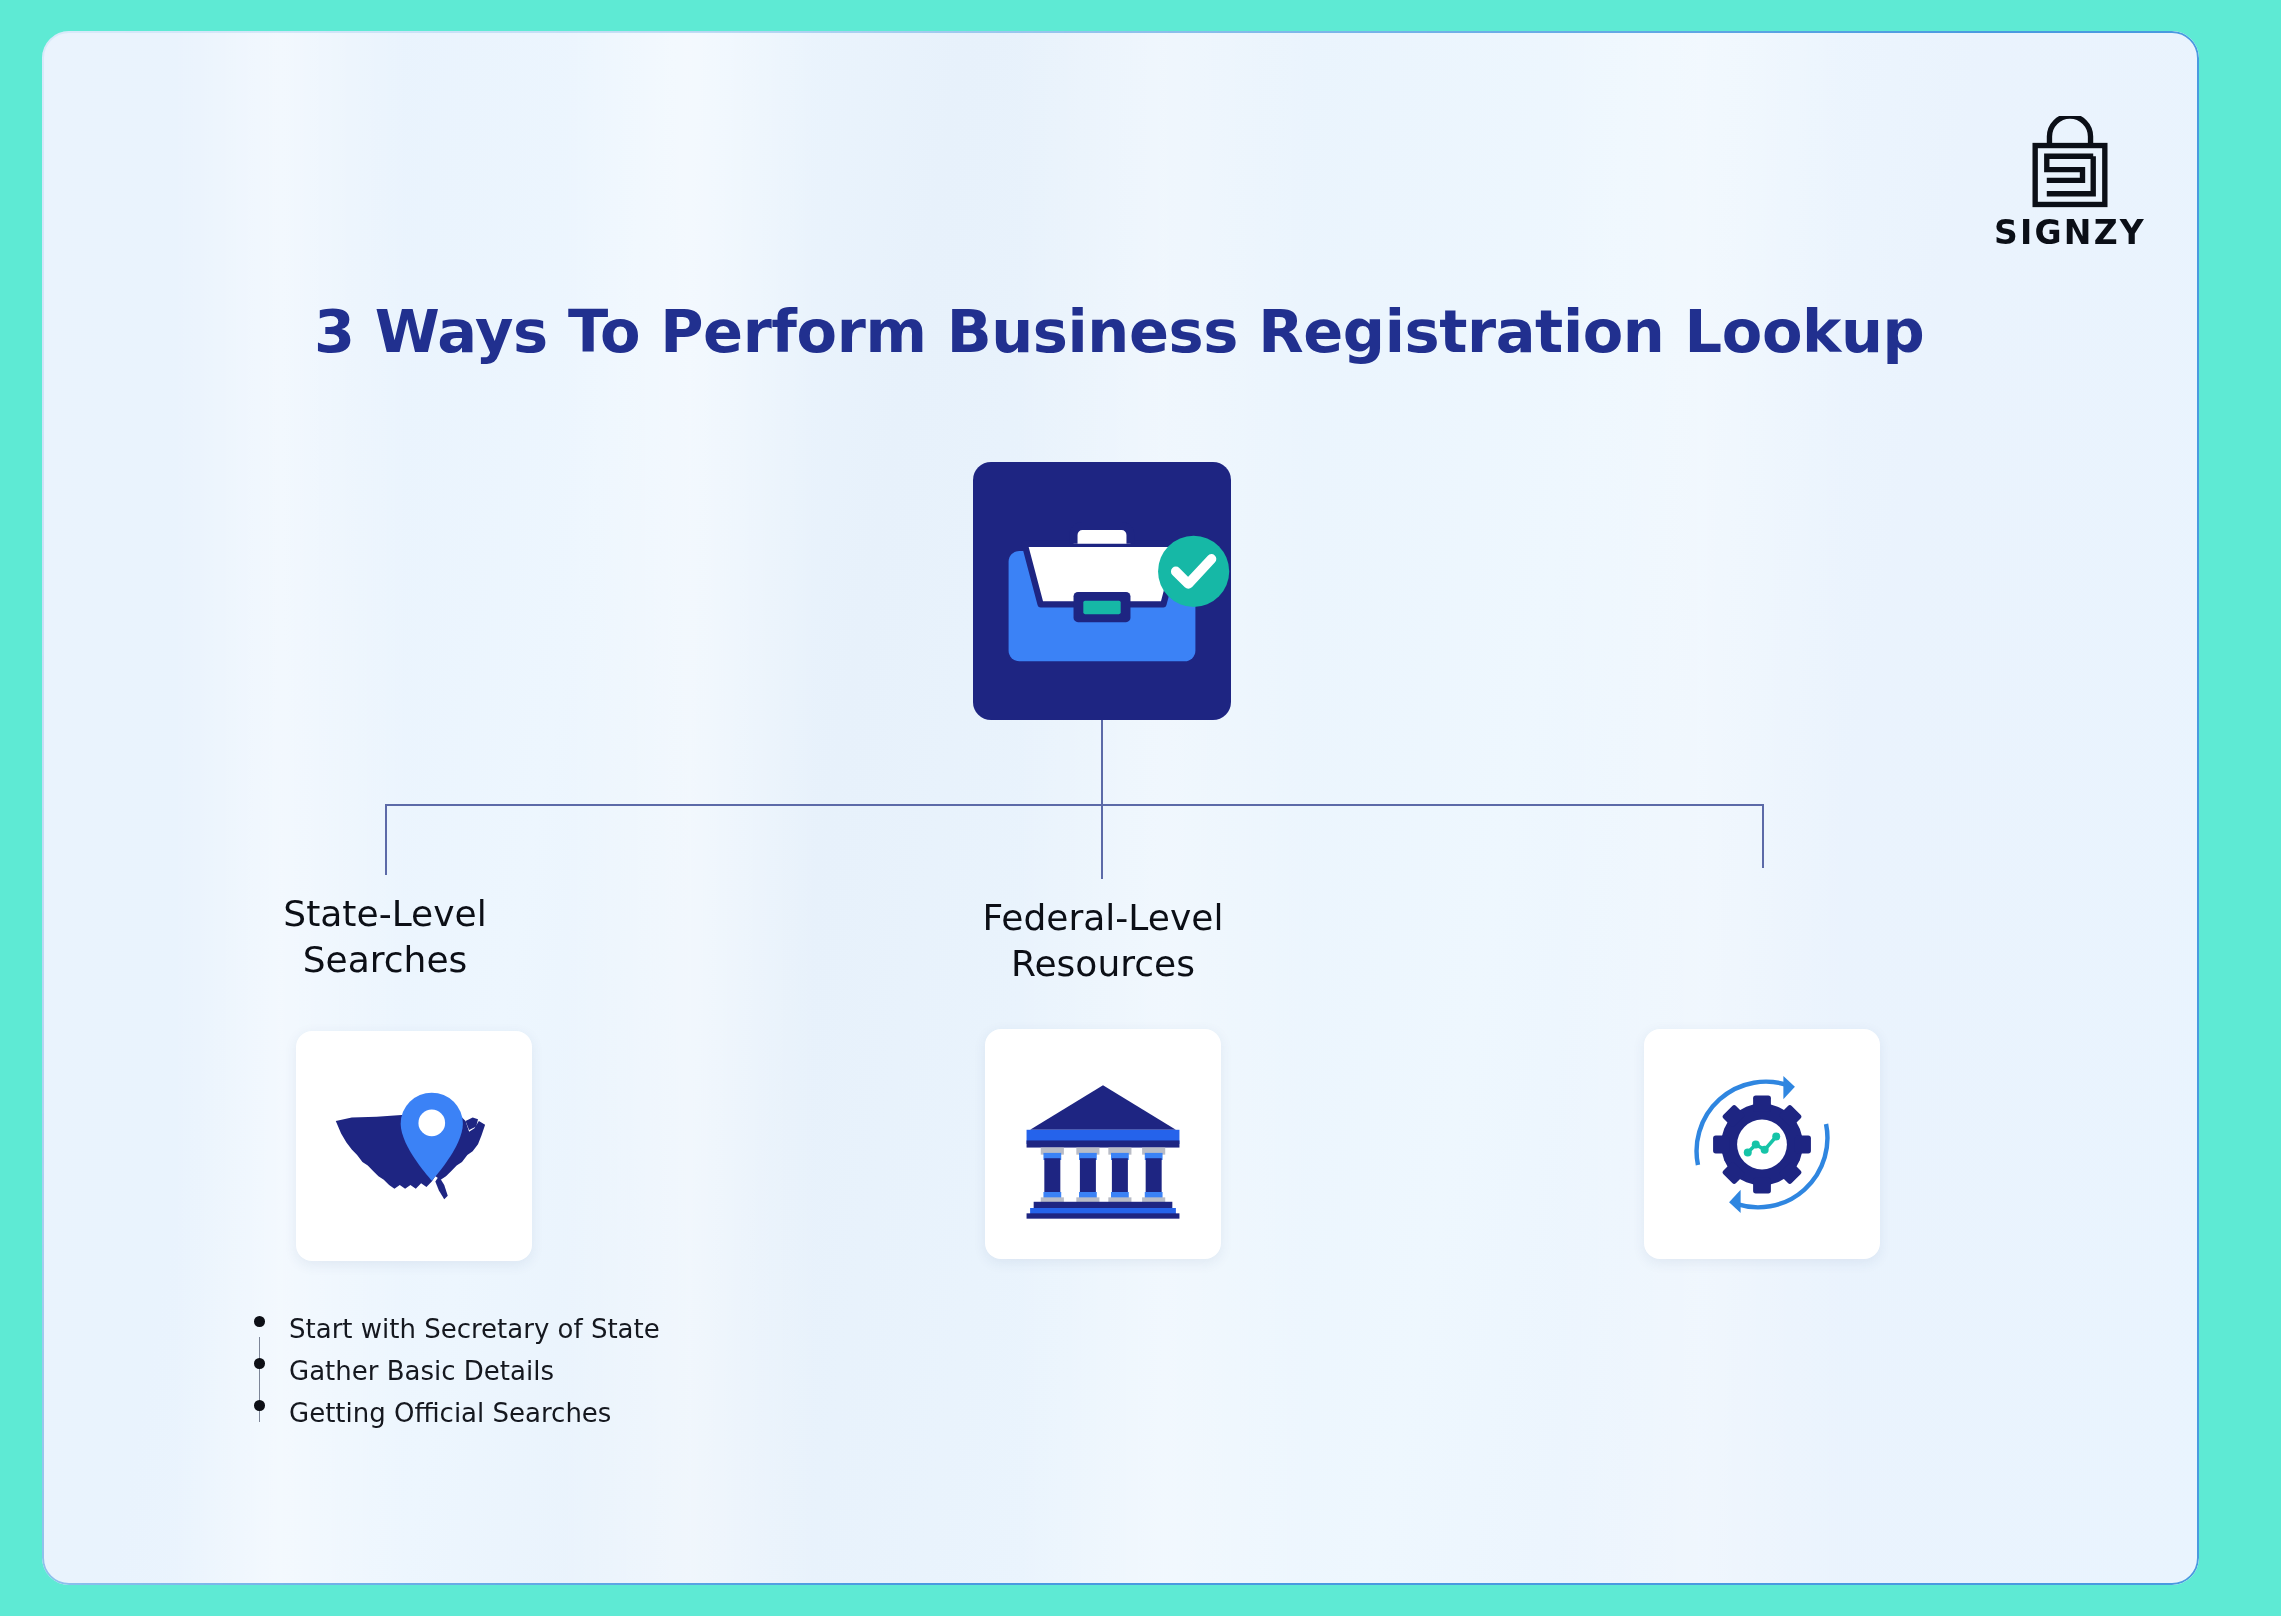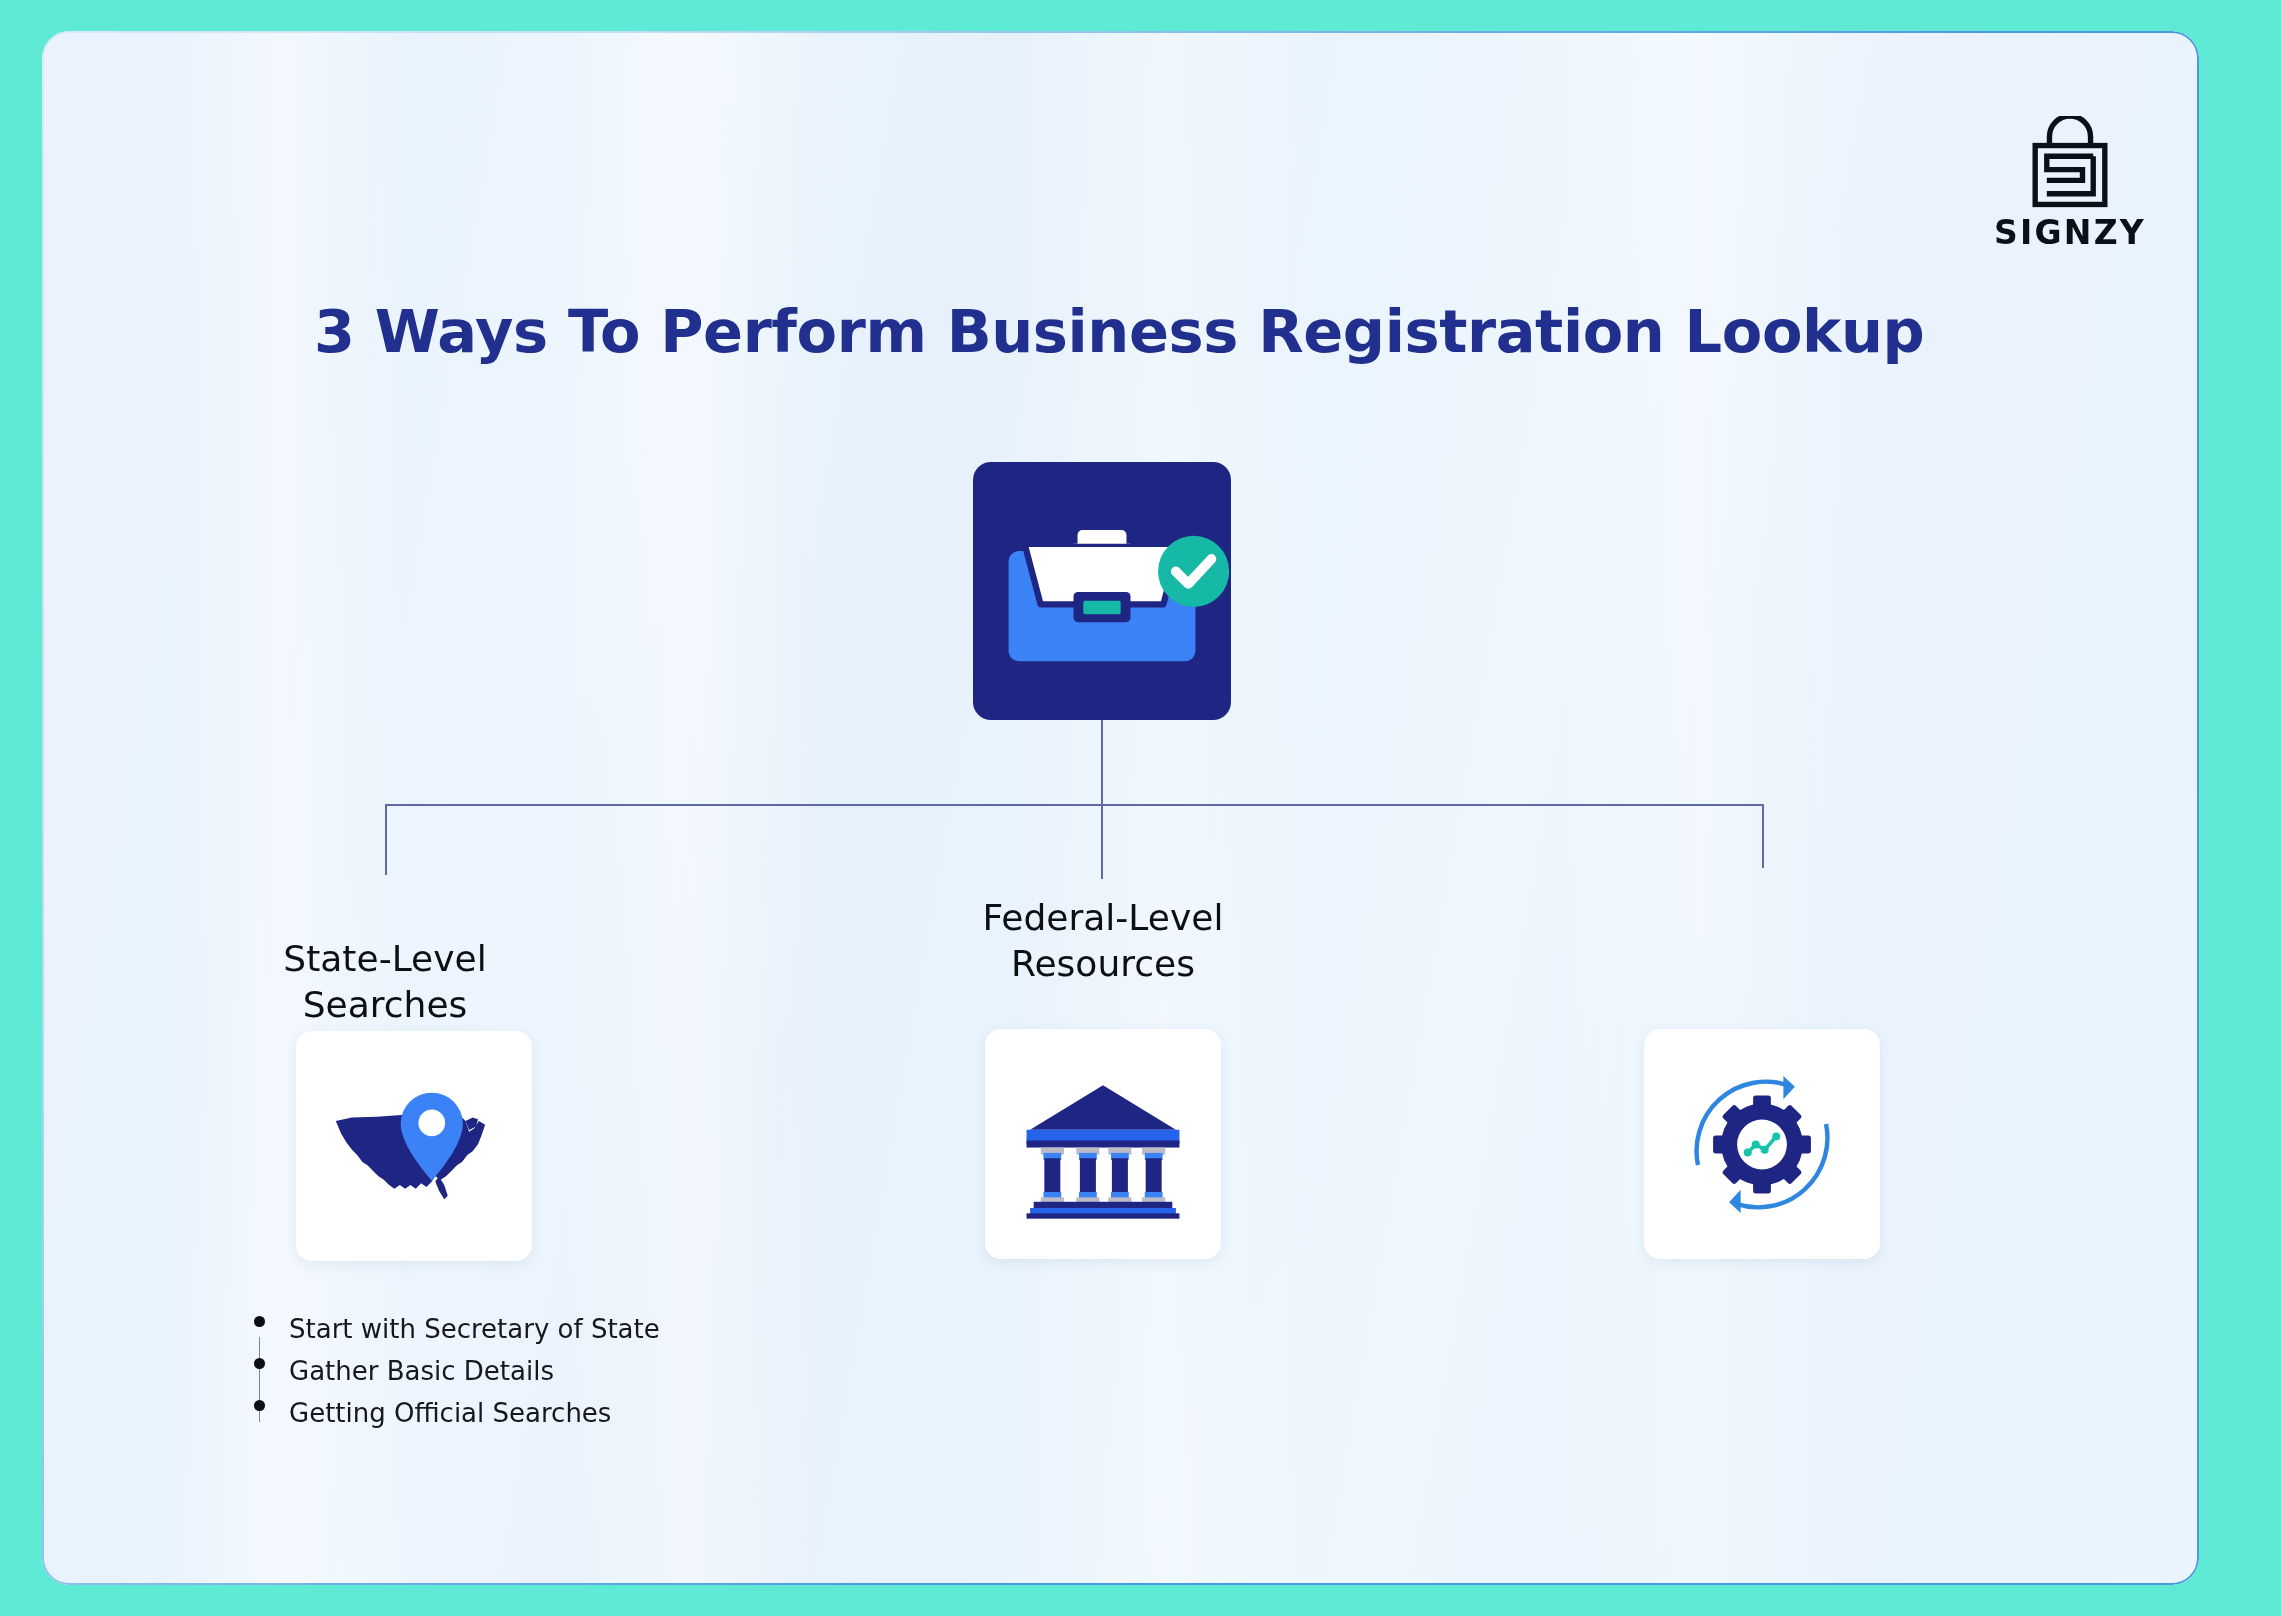--- a/index.html
+++ b/index.html
@@ -228,21 +228,21 @@
       <path d="M228 123 l14 14 l26 -28" fill="none" stroke="#ffffff" stroke-width="11" stroke-linecap="round" stroke-linejoin="round"></path>
     </svg>
   </div>
 
   <div class="conn conn-stem-top"></div>
   <div class="conn conn-hbar"></div>
   <div class="conn conn-drop-l"></div>
   <div class="conn conn-drop-c"></div>
   <div class="conn conn-drop-r"></div>
 
-  <div class="branch" style="left:227px; top:891px; width:316px;margin-top:45px;">
+  <div class="branch" style="left:227px; top:891px; width:316px;">
     <div class="branch-heading">State-Level
 Searches</div>
   </div>
 
   <div class="icon-card" style="position:absolute; left:296px; top:1031px; width:236px; height:230px;">
     <svg width="178" height="160" viewBox="0 0 200 180">
 
       <path fill="#1e2582" d="M12 62 L30 58 L58 57 L86 55 L108 54 L118 52 L120 56 L136 55 L152 56 L158 62
         L162 74 L168 70 L173 62 L180 66 L176 78 L172 88 L166 96 L160 100 L154 108 L148 112
         L142 118 L136 124 L130 128 L124 124 L120 130 L114 136 L108 132 L102 138 L96 134

